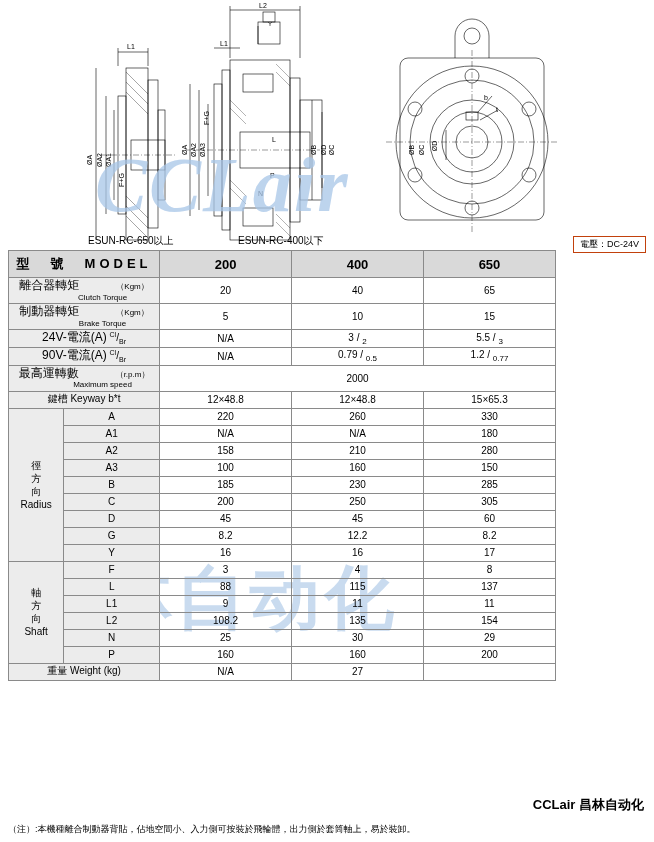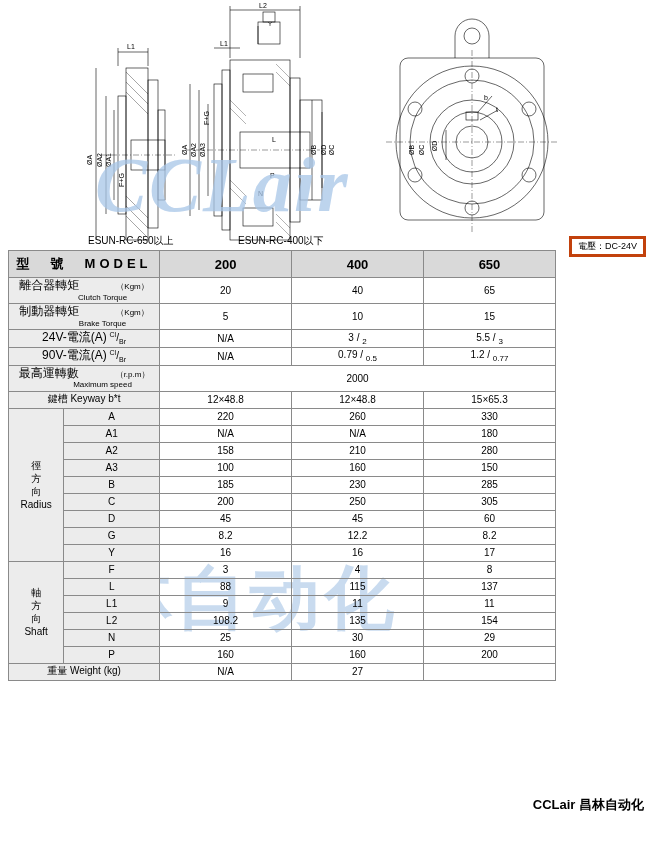--- a/index.html
+++ b/index.html
@@ -29,21 +29,21 @@
     color:#bcd3ec;opacity:.8;letter-spacing:4px;
     white-space:nowrap;pointer-events:none;z-index:5;
   }
   .dwg-cap{
     position:absolute;font-size:10px;
     font-family:"Liberation Sans",sans-serif;
     color:#000;white-space:nowrap;
   }
   .volt-box{
     position:absolute;right:8px;top:236px;
-    border:3px solid #c2410c;padding:1px 6px;
+    border:1px solid #c2410c;padding:1px 6px;
     font-size:9px;background:#fff;
   }
   svg{display:block;}
 
   
   table{
     border-collapse:collapse;
     width:548px;margin:0 8px;
     font-size:10px;
     position:relative;z-index:10;
@@ -426,14 +426,15 @@
       <tr>
         <td colspan="2" class="lbl">重量 Weight (kg)</td>
         <td>N/A</td>
         <td>27</td>
         <td></td>
       </tr>
     </tbody>
   </table>
 
   <div class="foot-brand">CCLair 昌林自动化</div>
+  <div class="note">（注）:本機種離合制動器背貼，佔地空間小、入力側可按裝於飛輪體，出力側於套筒軸上，易於裝卸。</div>
 
 </div>
 
 </body></html>

